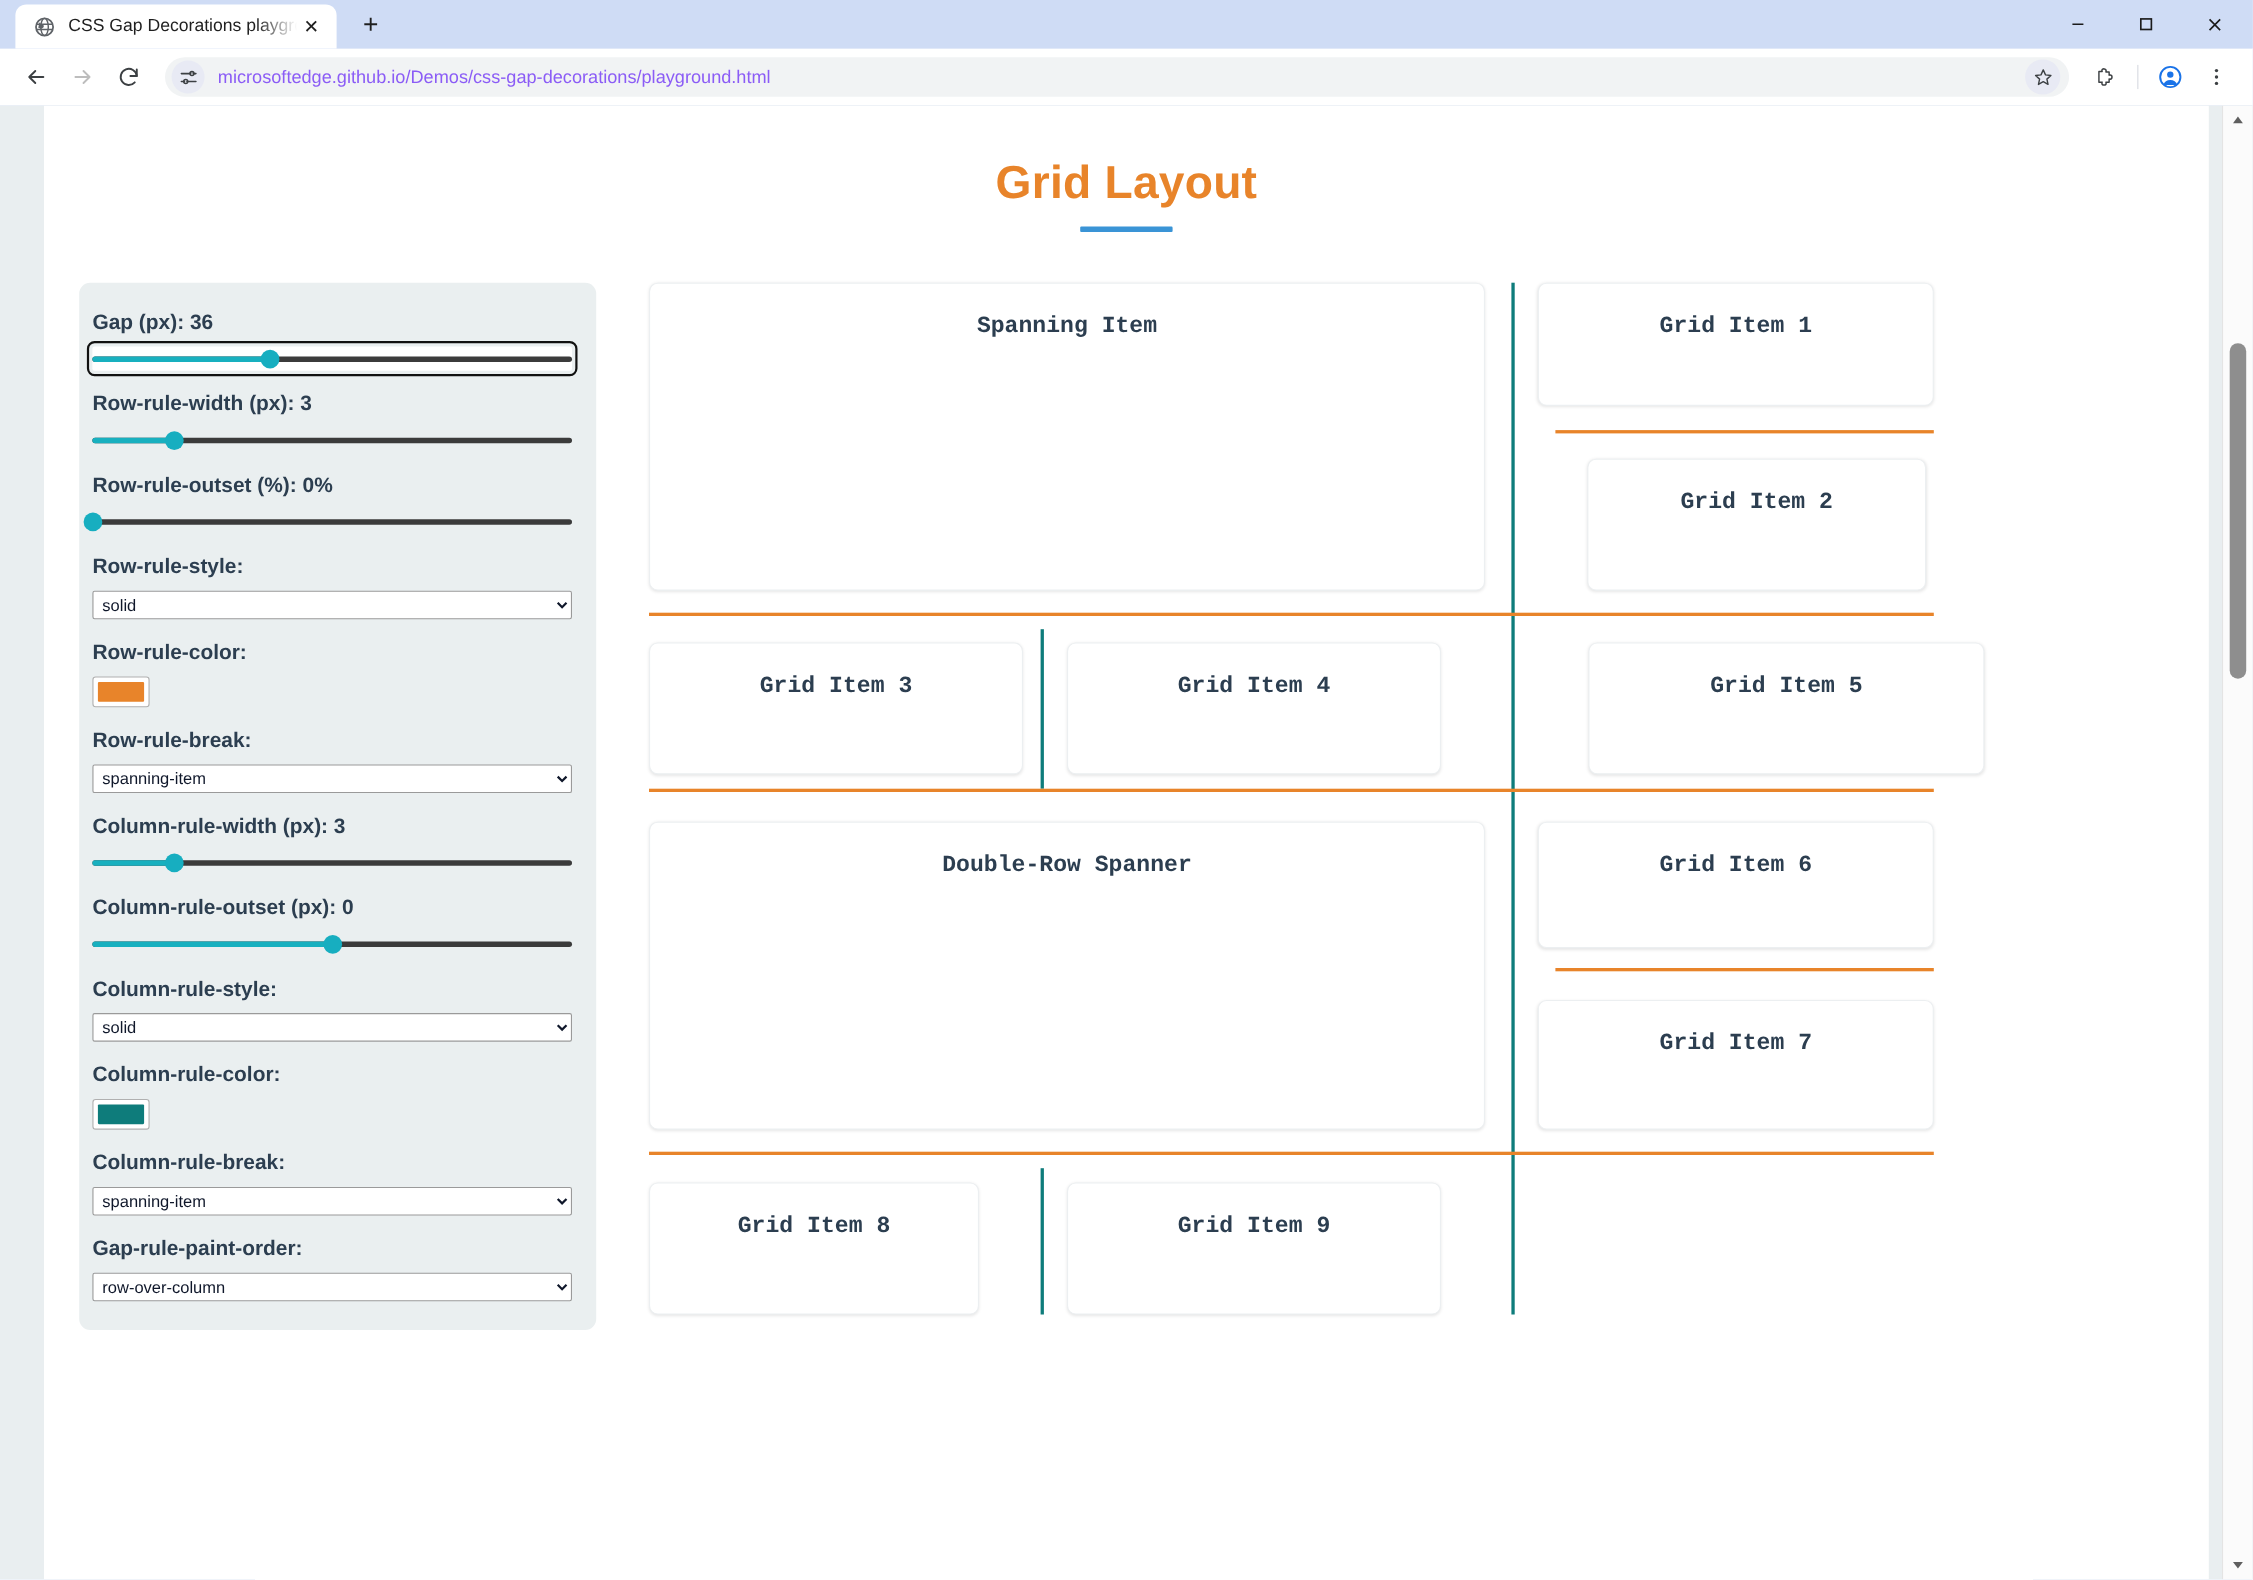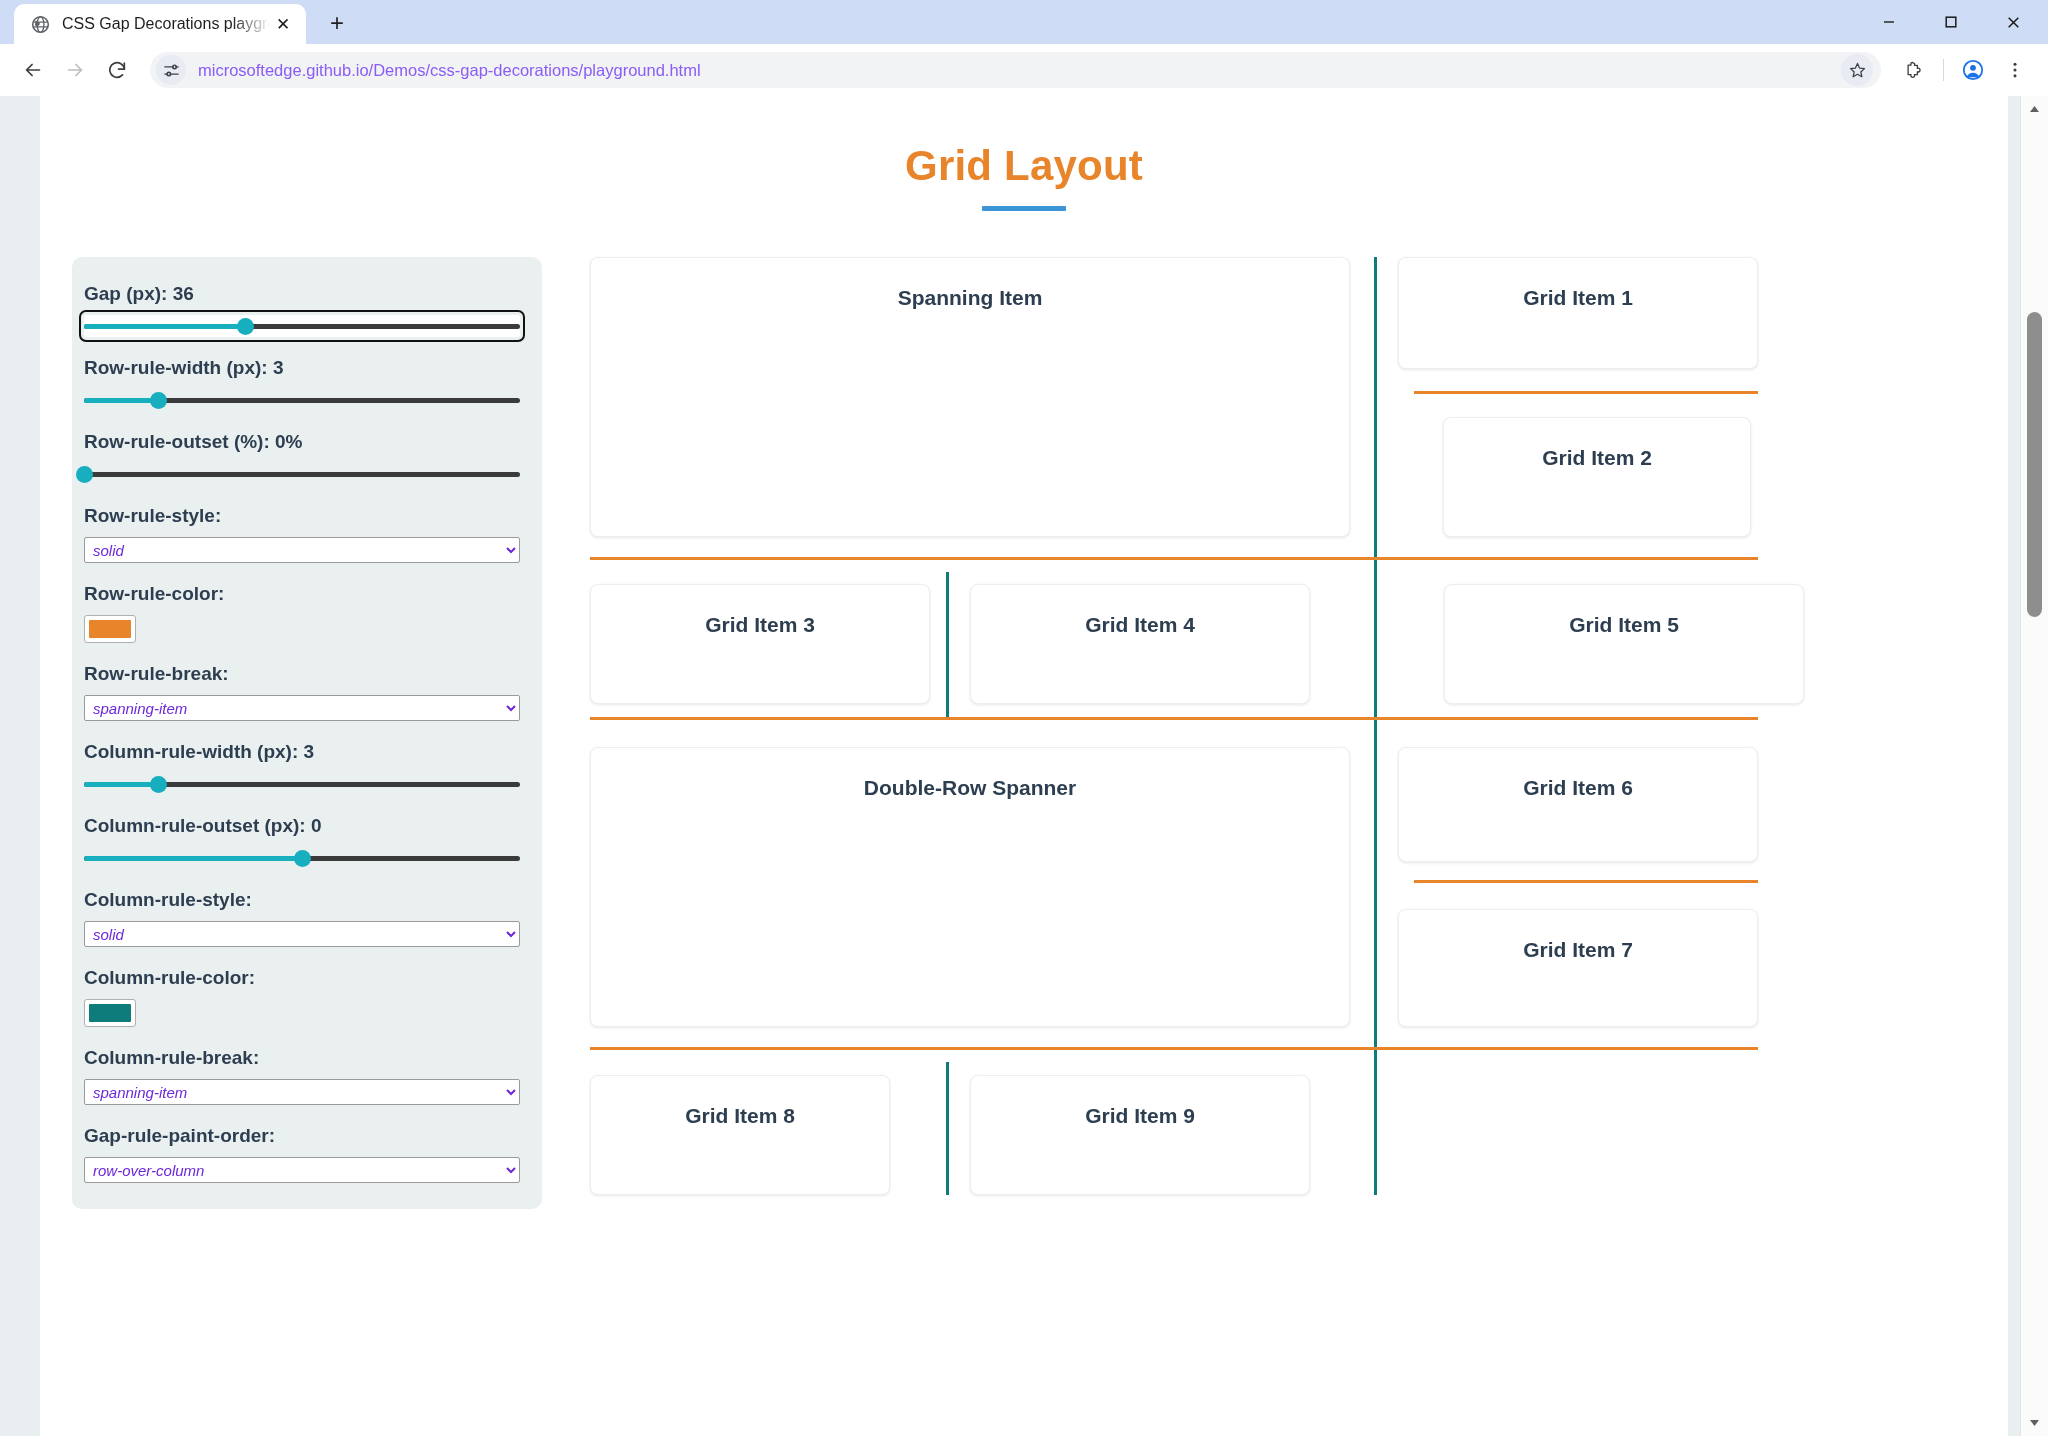--- a/index.html
+++ b/index.html
@@ -229,26 +229,25 @@
     border-radius: 50%;
     background: #17aec0;
     transform: translateX(-8px);
   }
 
   select.ctrl-select {
     width: 436px;
     height: 26px;
     font-size: 15px;
     font-family: "Liberation Sans", sans-serif;
-    color: #6d28d9;
+    color: #0f172a;
     background: #ffffff;
     border: 1px solid #9a9a9a;
     border-radius: 2px;
     padding: 0 4px;
-    font-style: italic;
   }
 
   .swatch {
     width: 52px; height: 28px;
     border: 1px solid #b0b0b0;
     border-radius: 3px;
     background: #ffffff;
     padding: 4px;
     display: block;
   }
@@ -270,20 +269,21 @@
     border-radius: 8px;
     box-shadow: 0 1px 3px rgba(0,0,0,0.10);
     display: flex;
     justify-content: center;
     padding-top: 28px;
   }
   .cell-label {
     font-size: 21px;
     font-weight: 700;
     color: #2c3e50;
+    font-family: Liberation Mono, monospace;
   }
 
   .rule-row {
     position: absolute;
     height: 3px;
     background: #e8842a;
     z-index: 5;
   }
   .rule-col {
     position: absolute;

